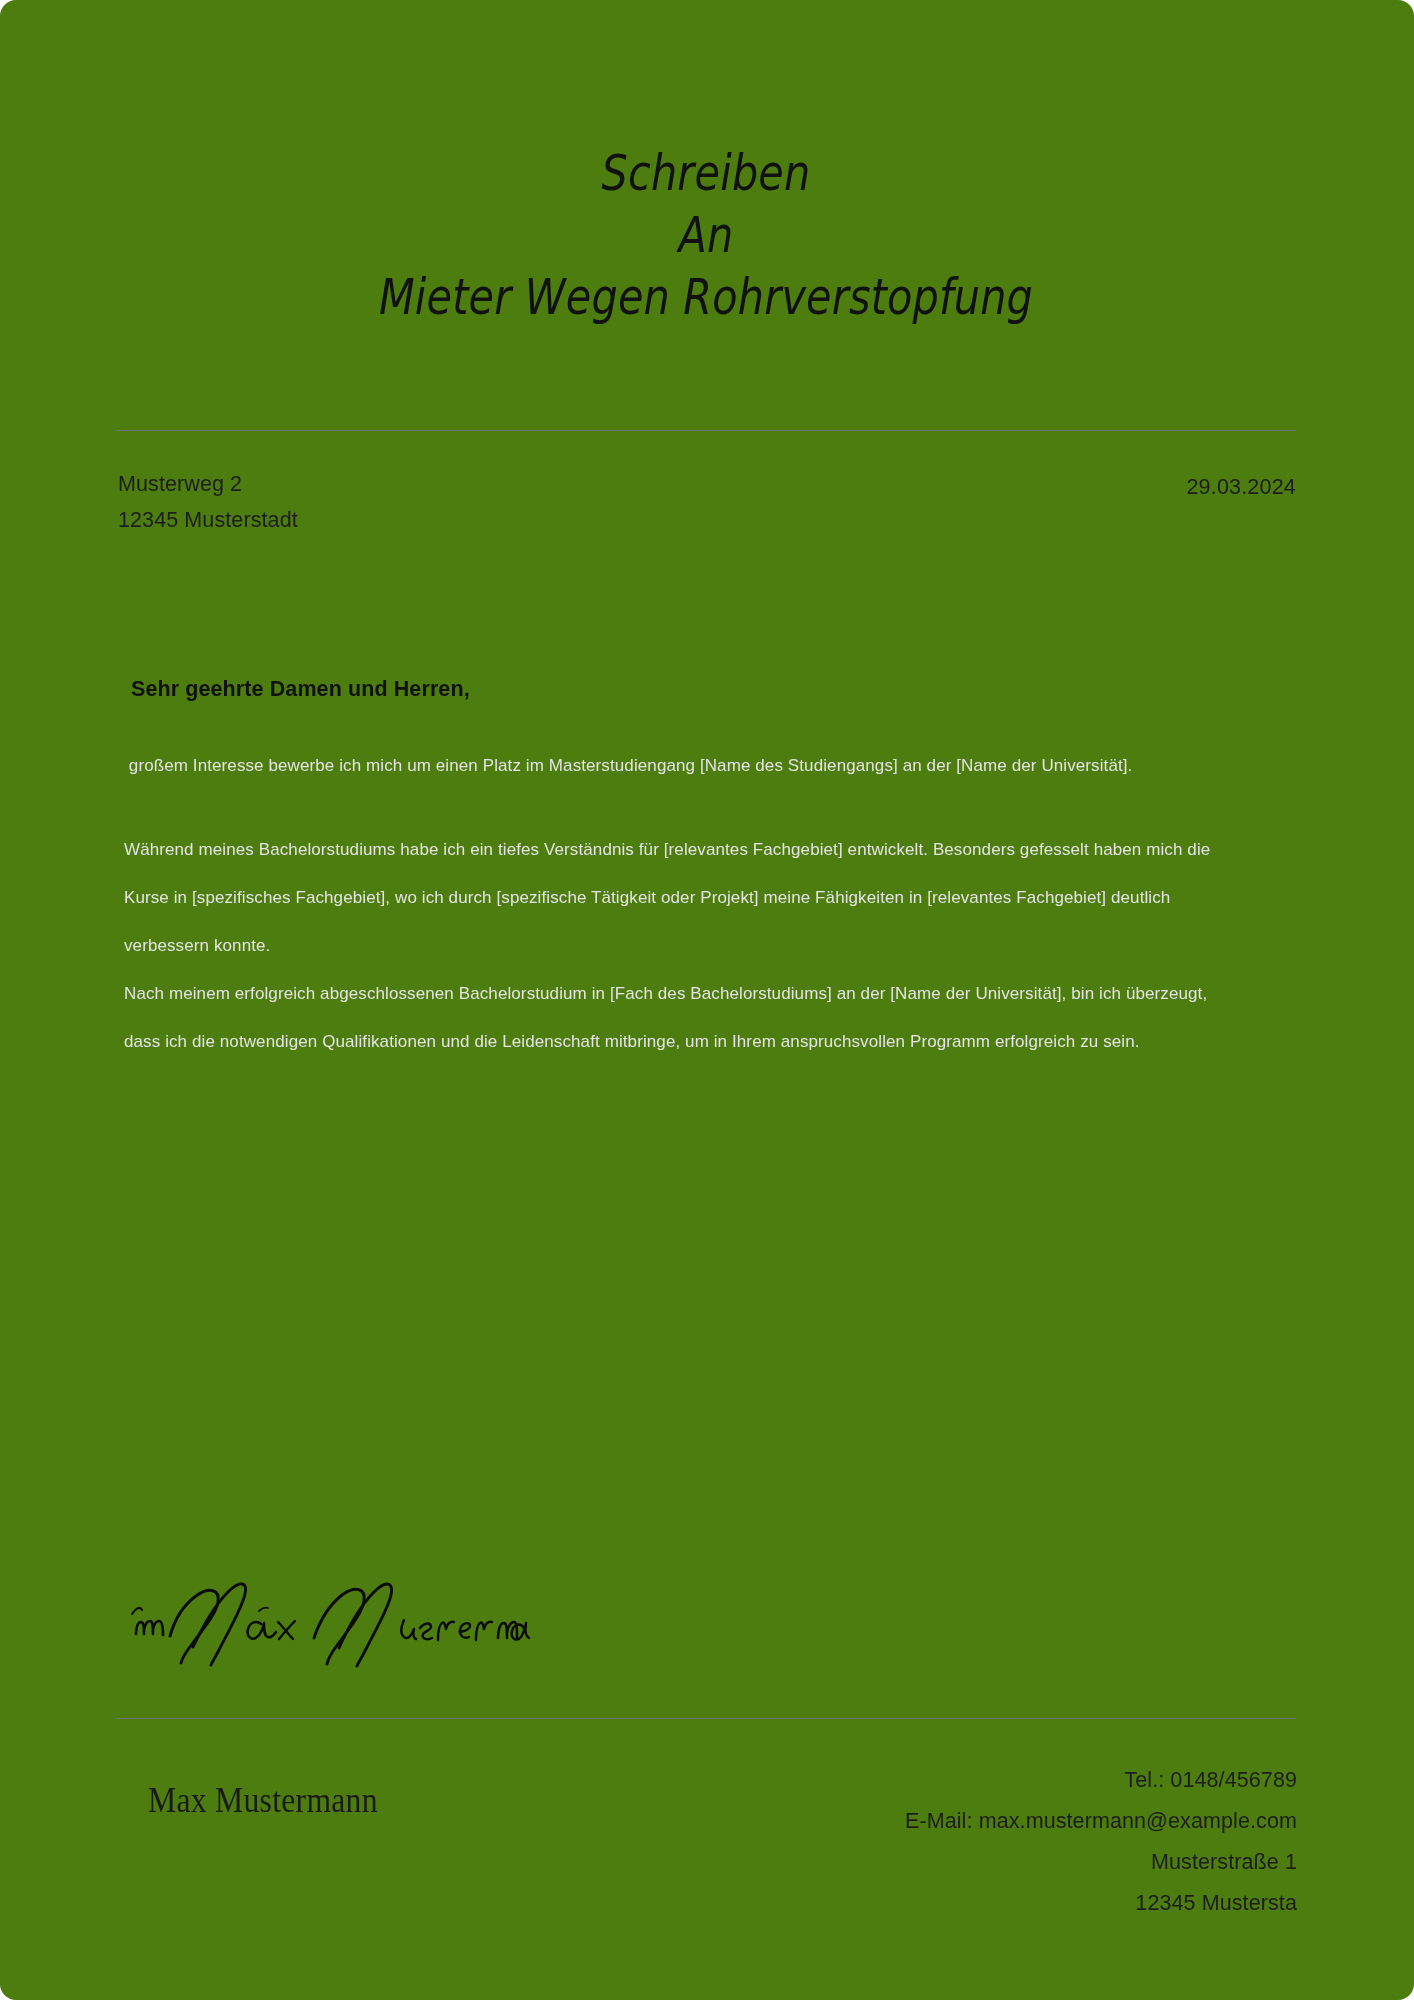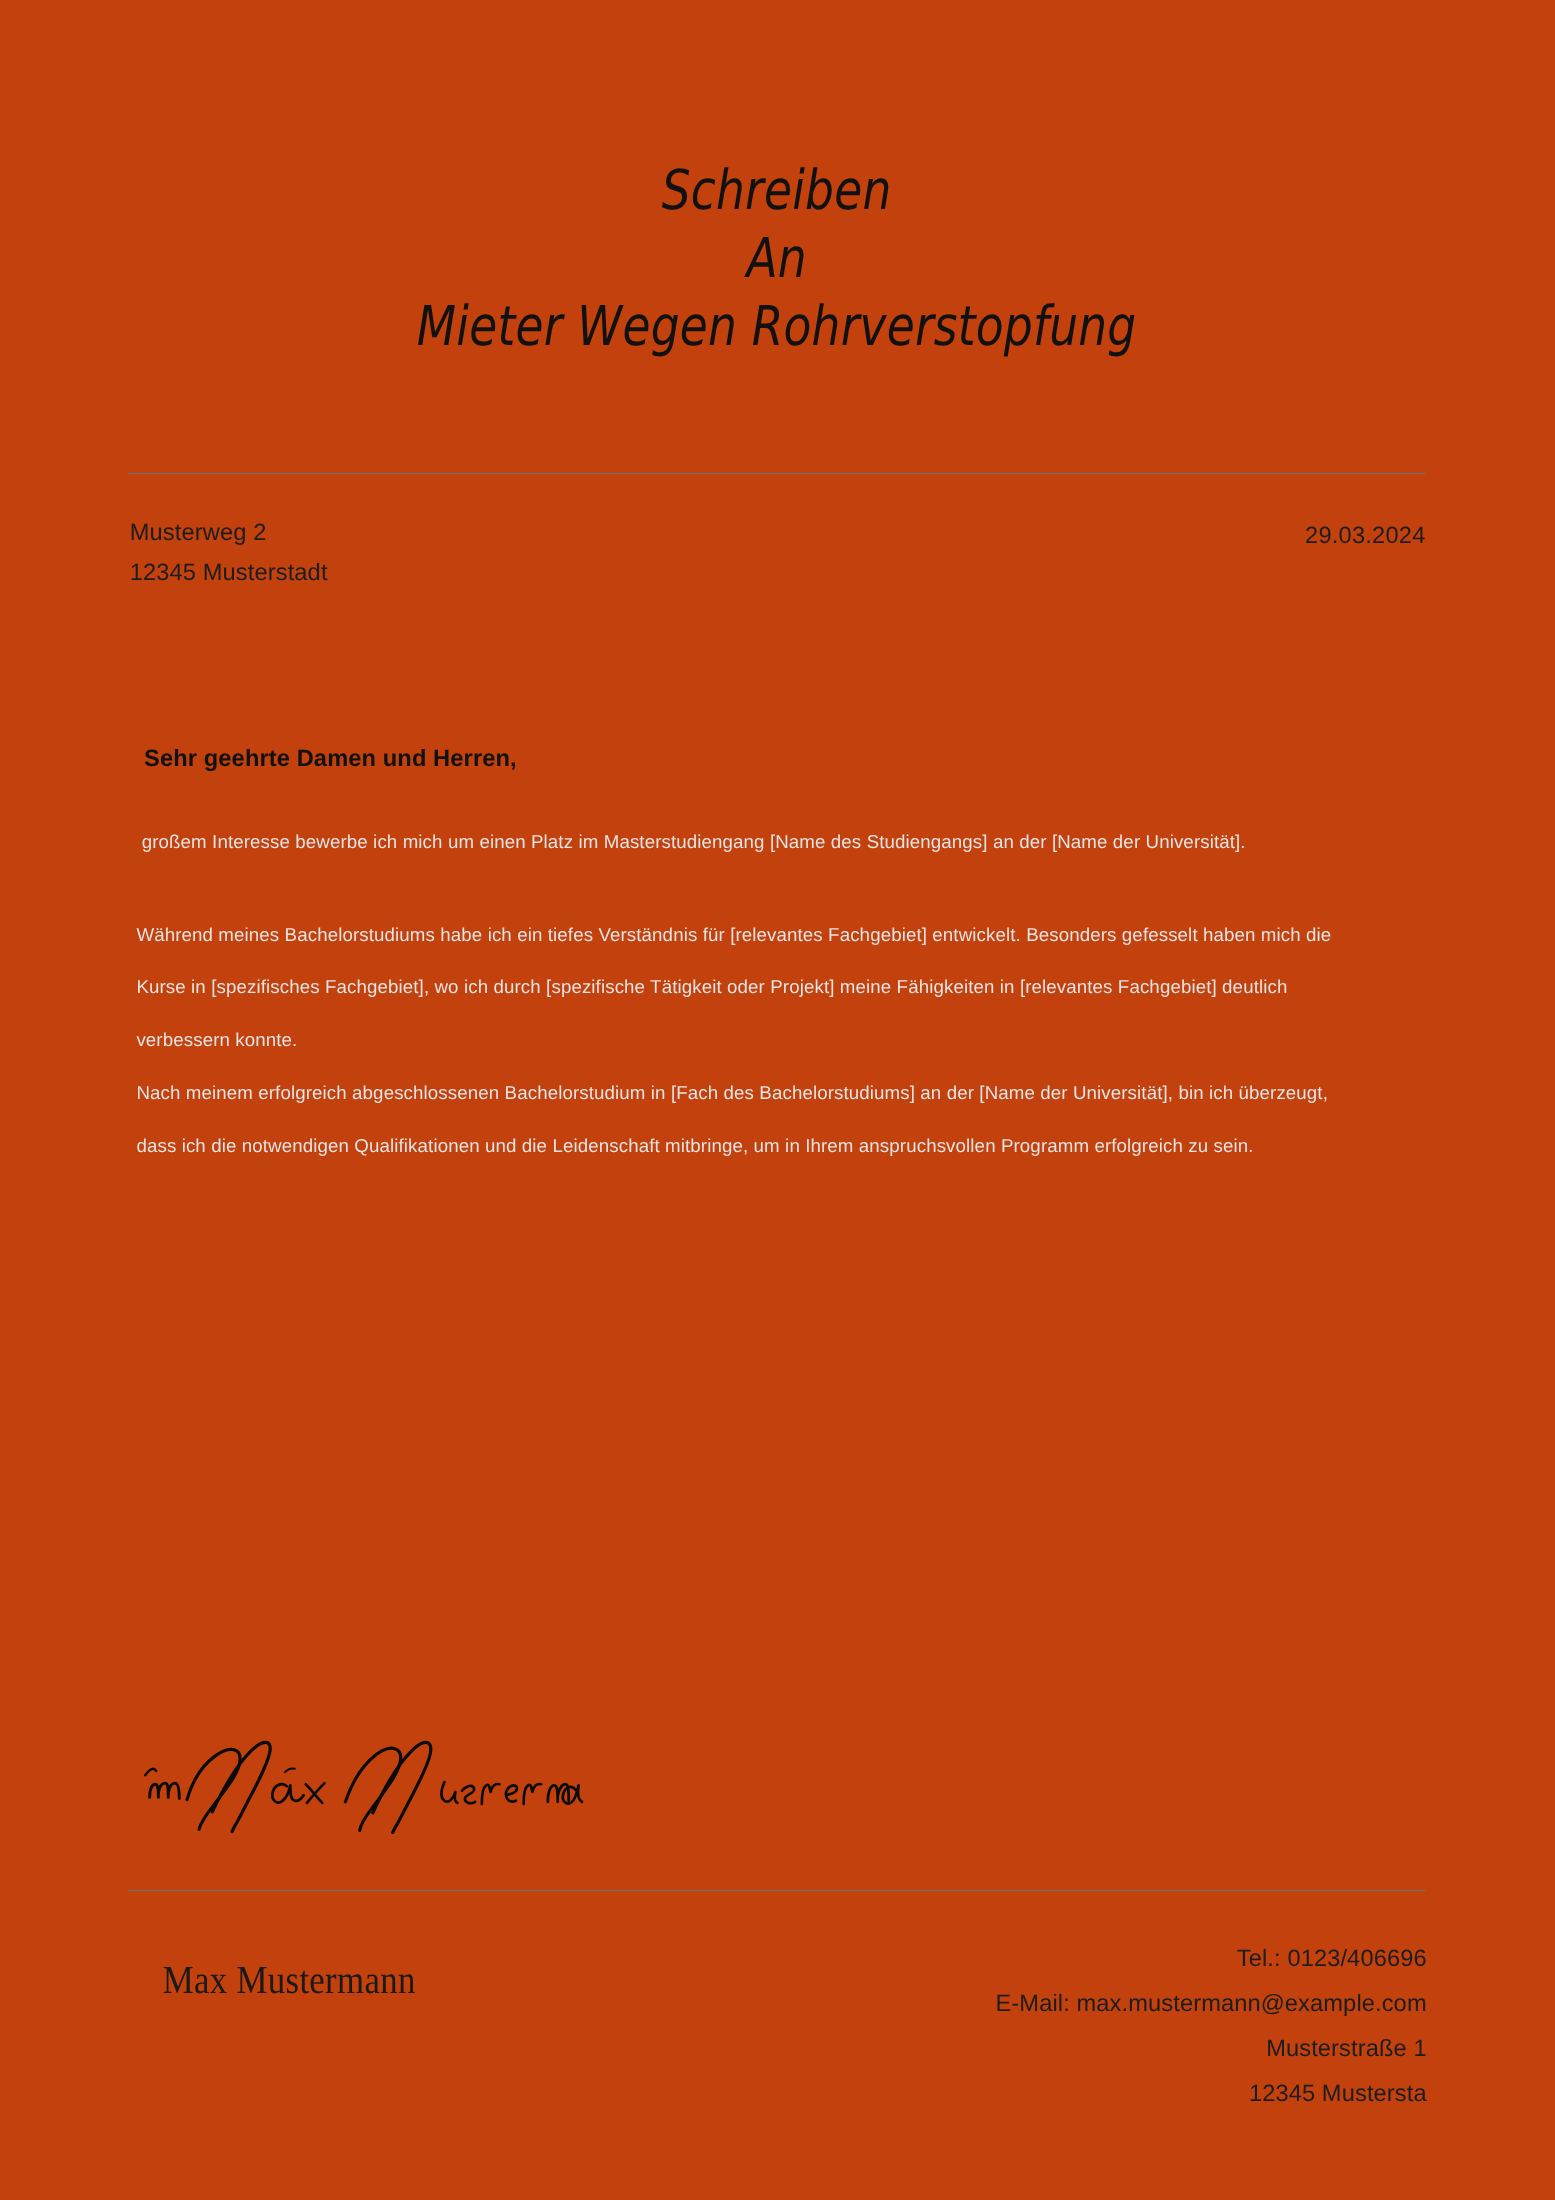--- a/index.html
+++ b/index.html
@@ -13,21 +13,22 @@
     height: 2000px;
     position: relative;
     overflow: hidden;
     font-family: "Liberation Sans", "DejaVu Sans", sans-serif;
     -webkit-font-smoothing: antialiased;
   }
 
   .page {
     position: absolute;
     inset: 0;
-    background: #c2410c;
+    background: #4d7c0f;
+    border-radius: 16px;
   }
 
   
   .title-block {
     position: absolute;
     left: 116px;
     top: 142px;
     width: 1180px;
     text-align: center;
   }
@@ -223,19 +224,19 @@
                  C406 85 407 79 408 75 C407 82 407 88 411 90" stroke-width="2.4"></path>
       </g>
     </svg>
   </div>
 
   <div class="rule rule-bottom"></div>
 
   <div class="footer-name">Max Mustermann</div>
 
   <div class="footer-contact">
-    <div class="footer-line">Tel.: 0123/406696</div>
+    <div class="footer-line">Tel.: 0148/456789</div>
     <div class="footer-line">E-Mail: max.mustermann@example.com</div>
     <div class="footer-line">Musterstraße 1</div>
     <div class="footer-line">12345 Mustersta</div>
   </div>
 
 </div>
 
 </body></html>

